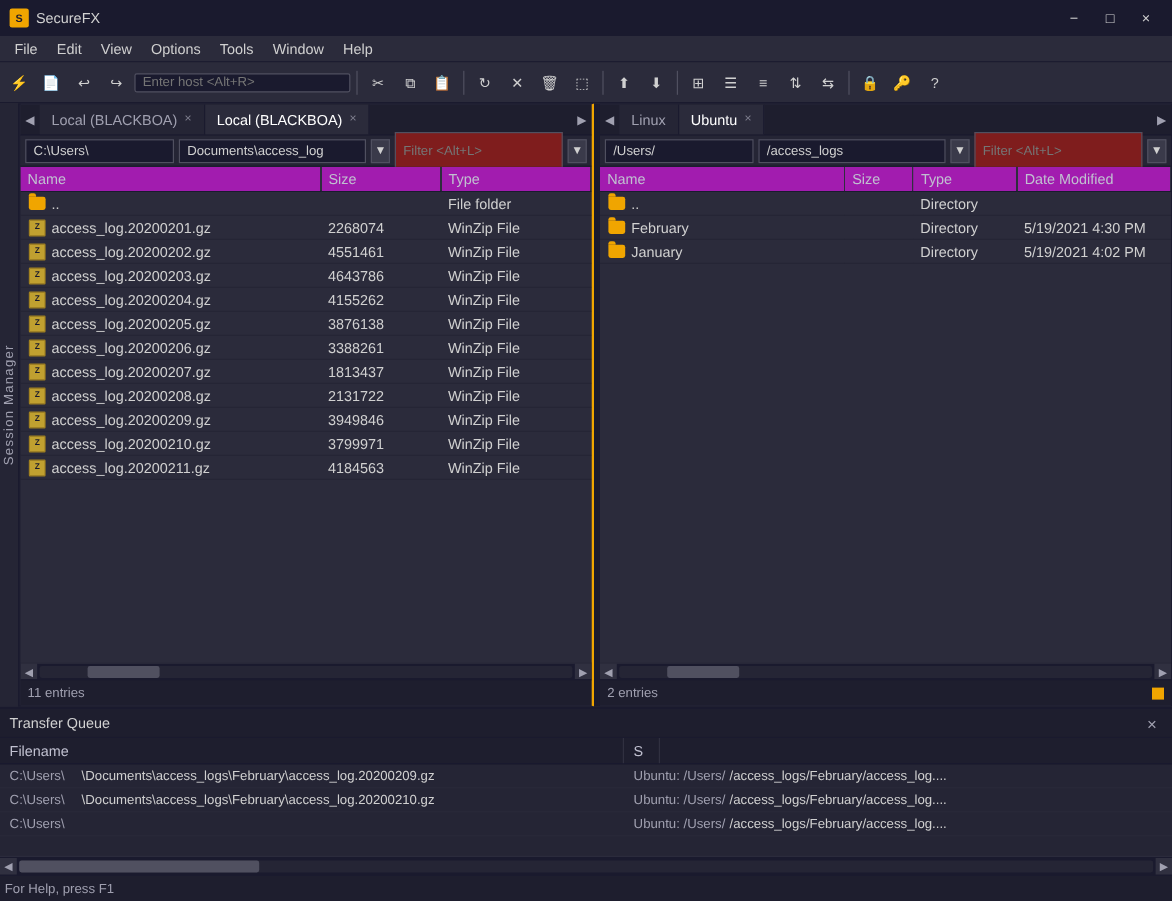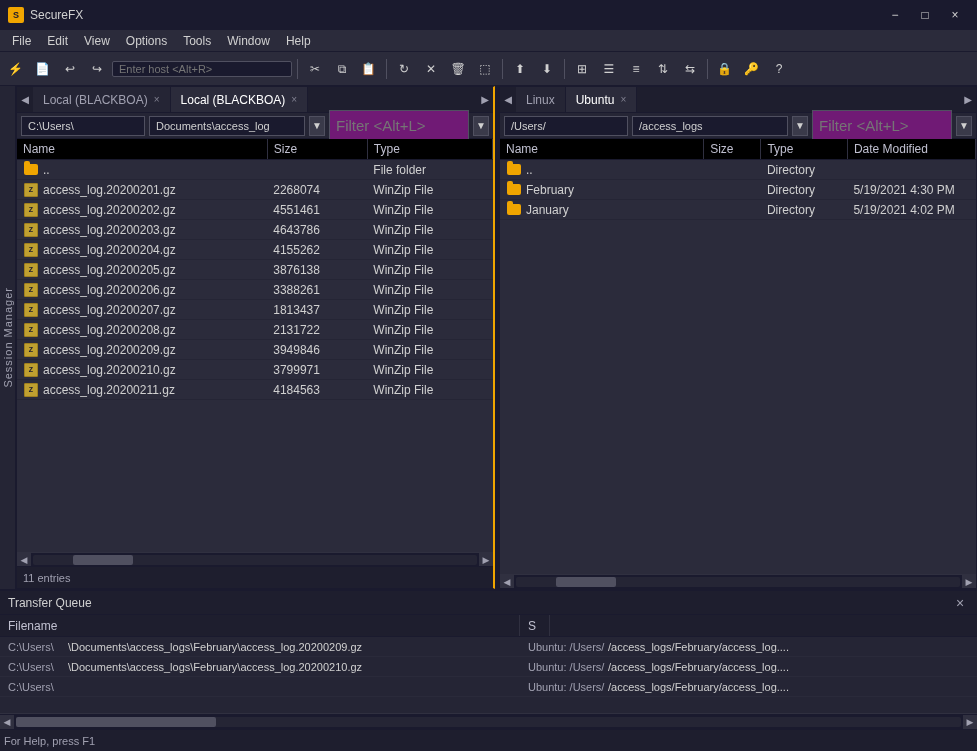--- a/index.html
+++ b/index.html
@@ -235,25 +235,25 @@
       color: #d0d0d0;
       cursor: pointer;
       font-size: 10px;
       display: flex;
       align-items: center;
       justify-content: center;
     }
     .filter-input {
       width: 140px;
       height: 32px;
-      background: #701a75;
+      background: #7f1d1d;
       border: 1px solid #505060;
       color: #a0a0b0;
       padding: 0 6px;
-      font-size: 15px;
+      font-size: 11px;
     }
     .filter-dropdown {
       width: 16px;
       height: 20px;
       background: #3a3a4a;
       border: 1px solid #505060;
       color: #d0d0d0;
       cursor: pointer;
       font-size: 10px;
       display: flex;
@@ -266,21 +266,21 @@
       flex: 1;
       overflow-y: auto;
       overflow-x: auto;
       background: #2b2b3b;
     }
     .file-table {
       width: 100%;
       border-collapse: collapse;
     }
     .file-table thead tr {
-      background: #000000;
+      background: #a21caf;
       position: sticky;
       top: 0;
     }
     .file-table thead th {
       text-align: left;
       padding: 3px 6px;
       font-weight: normal;
       font-size: 12px;
       color: #c0c0d0;
       border-bottom: 1px solid #1a1a2e;
@@ -862,20 +862,24 @@
       </div>
 
       <div class="h-scroll-area">
         <button class="scroll-arrow">◀</button>
         <div class="h-scroll-track">
           <div class="h-scroll-thumb"></div>
         </div>
         <button class="scroll-arrow">▶</button>
       </div>
 
+      <div class="status-bar">
+        <span>2 entries</span>
+        <div class="status-led"></div>
+      </div>
     </div>
 
   </div>
 </div>
 
 <div id="transfer-queue">
   <div id="transfer-header">
     <span id="transfer-title">Transfer Queue</span>
     <button id="transfer-close">×</button>
   </div>

